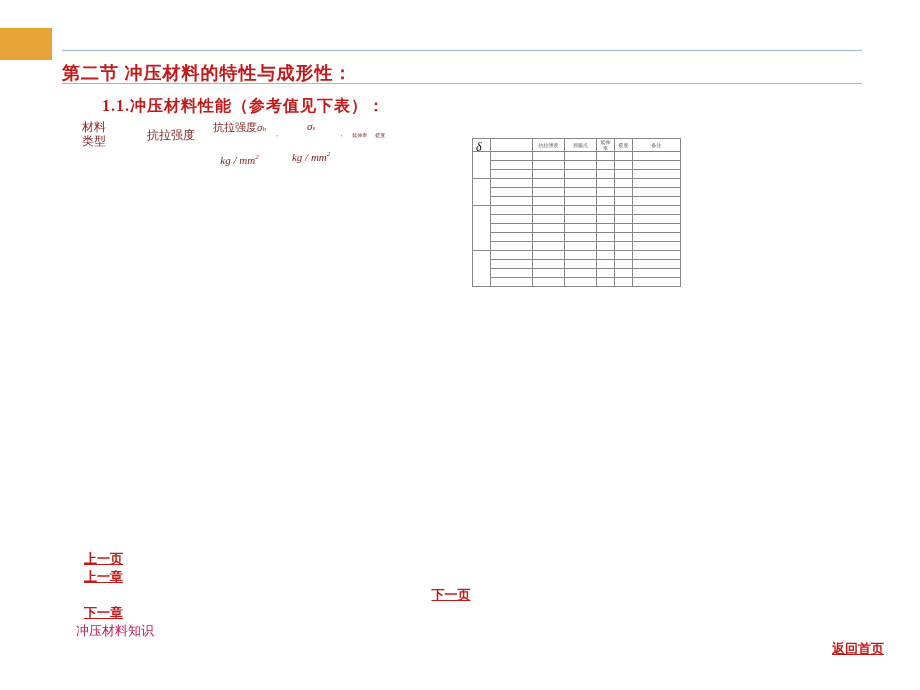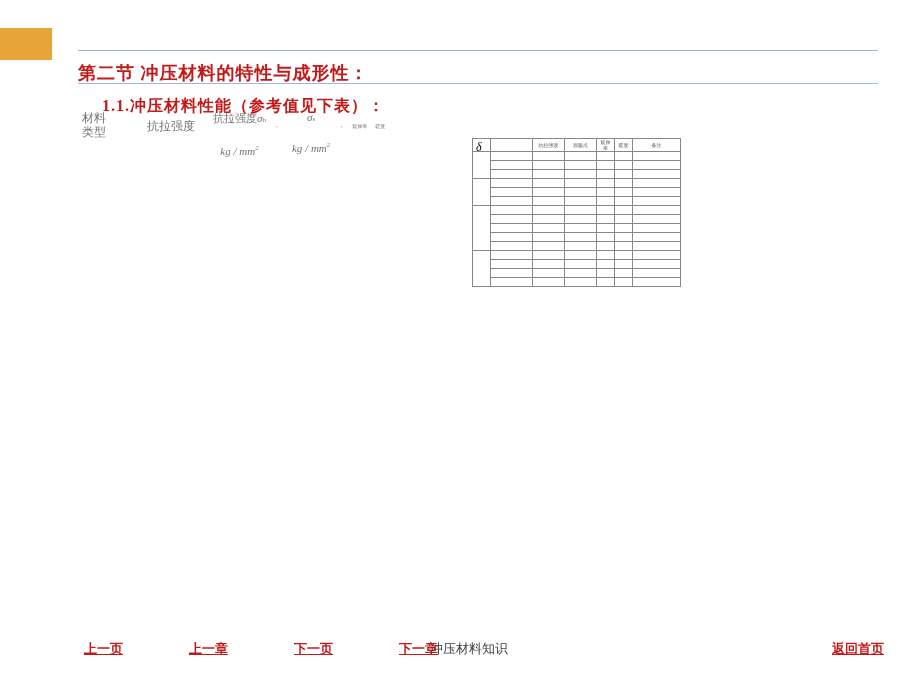--- a/index.html
+++ b/index.html
@@ -27,44 +27,43 @@
       position: absolute;
       left: 62px;
       top: 50px;
       width: 800px;
       height: 34px;
       border-top: 1px solid #9ab8dd;
       border-bottom: 1px solid #9ab8dd;
       display: flex;
       align-items: center;
       padding-top: 12px;
-      margin-left: 16px;
     }
     .section-title {
       color: #c41919;
       font-size: 18px;
       font-weight: bold;
       letter-spacing: 1px;
     }
     .subtitle {
       position: absolute;
       left: 62px;
       top: 96px;
       color: #c41919;
       font-size: 16px;
       font-weight: bold;
       letter-spacing: 1px;
       margin-left: 40px;
     }
     .header-labels {
       position: absolute;
       left: 82px;
-      top: 111px;
+      top: 120px;
       font-size: 12px;
-      color: #737373;
+      color: #7f1d1d;
       display: flex;
       font-family: "SimSun", serif;
     }
     .material-type {
       display: inline-block;
       width: 50px;
       line-height: 14px;
     }
     .material-grade {
       display: inline-block;
@@ -133,32 +132,33 @@
       font-size: 12px;
     }
     .nav-links {
       position: absolute;
       bottom: 32px;
       left: 84px;
       width: 800px;
       display: flex;
       font-size: 13px;
       font-family: "SimSun", serif;
+      flex-direction: column;
     }
     .nav-link {
       color: #c41919;
       text-decoration: underline;
       font-weight: bold;
       cursor: pointer;
     }
     .nav-spacer-1 { margin-right: 66px; }
     .nav-spacer-2 { margin-right: 66px; }
     .nav-spacer-3 { margin-right: 66px; text-align: center; }
     .footer-text {
-      color: #404040;
+      color: #be185d;
       text-decoration: none;
       font-weight: normal;
       margin-left: -8px;
     }
     .nav-home {
       margin-left: auto;
     }
     .col-narrow { width: 18px; }
     .col-med { width: 32px; }
     .col-wide { width: 48px; }

